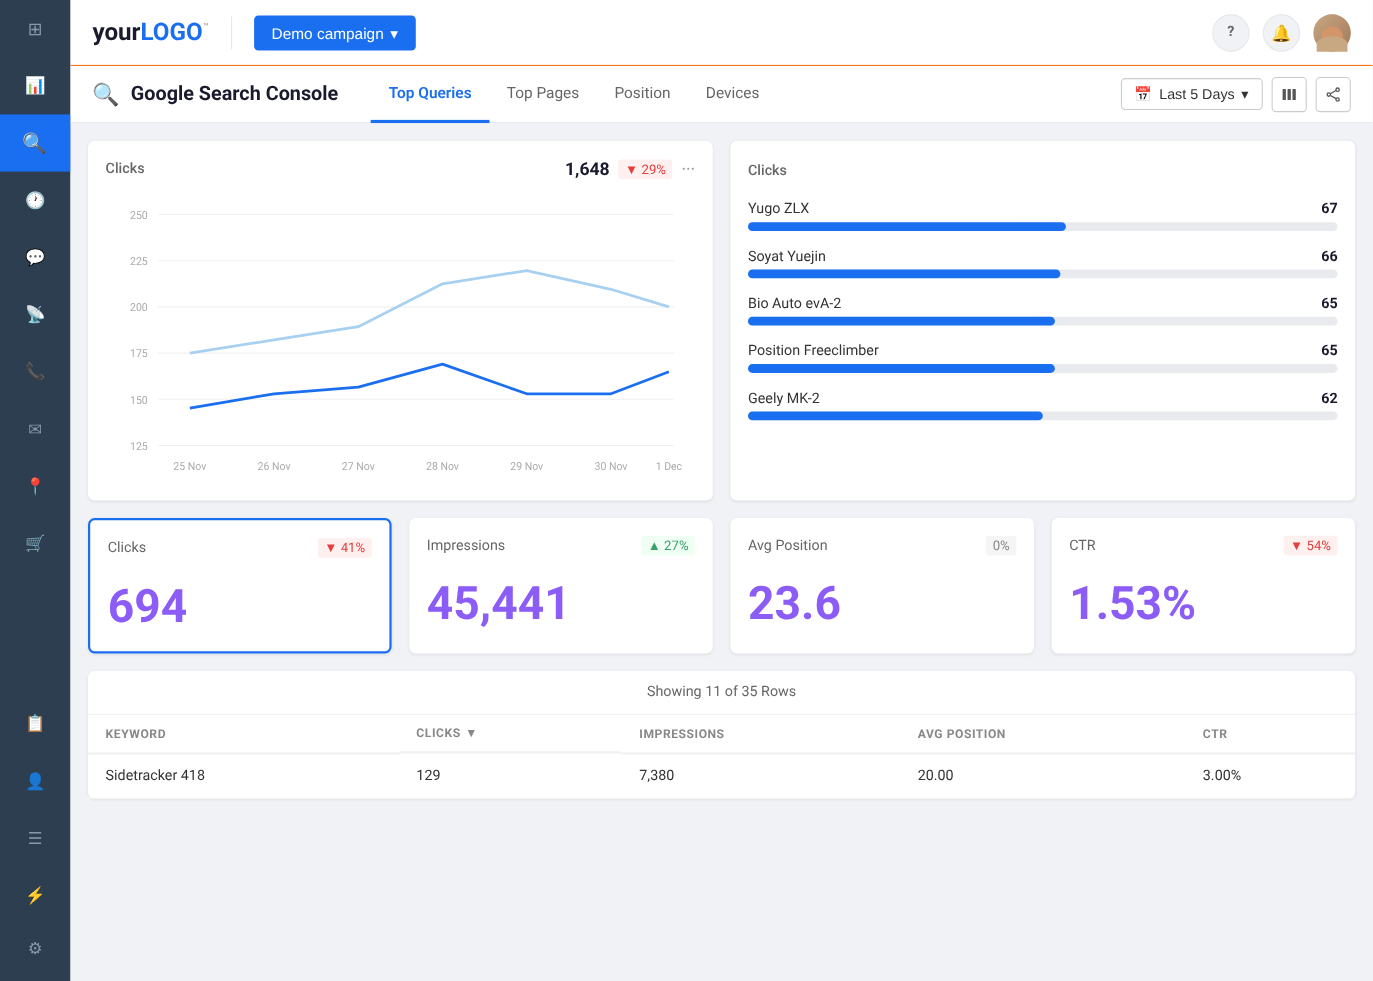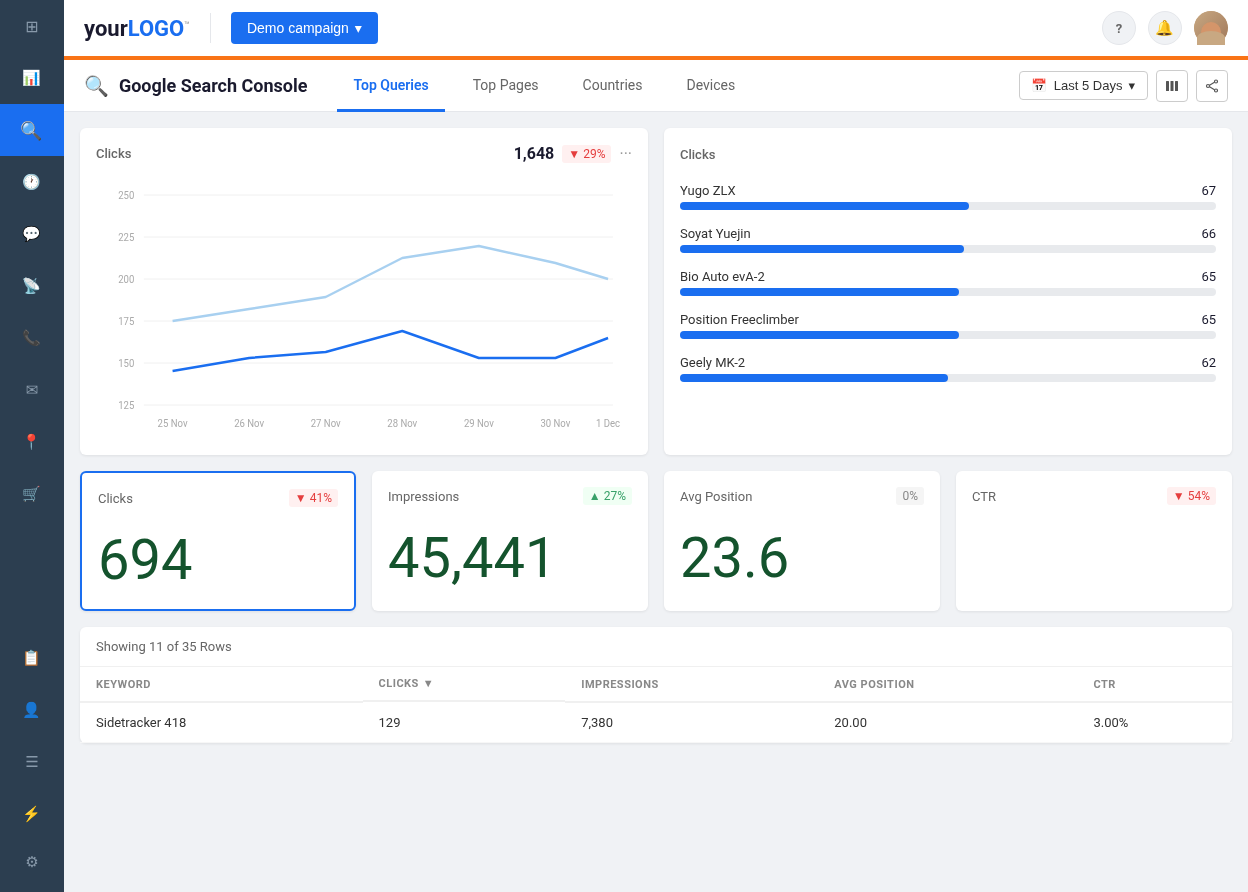--- a/index.html
+++ b/index.html
@@ -38,21 +38,21 @@
       overflow: hidden;
     }
 
     
     .topbar {
       background: #fff;
       height: 60px;
       display: flex;
       align-items: center;
       padding: 16px 20px;
-      border-bottom: 4px solid #f97316;
+      border-bottom: 1px solid #f97316;
       flex-shrink: 0;
     }
     .topbar .logo {
       font-size: 22px;
       font-weight: 700;
       color: #1a1a2e;
       margin-right: 20px;
     }
     .topbar .logo span { color: #1a6ef0; }
     .topbar .divider { width: 1px; height: 30px; background: #e5e7eb; margin-right: 20px; }
@@ -111,21 +111,21 @@
       margin-right: 10px;
     }
     .subheader .page-title {
       font-size: 18px;
       font-weight: 700;
       color: #1a1a2e;
       margin-right: 30px;
     }
     .subheader .tabs {
       display: flex;
-      gap: 12px;
+      gap: 0;
       flex: 1;
     }
     .subheader .tab {
       padding: 0 16px;
       height: 52px;
       display: flex;
       align-items: center;
       font-size: 14px;
       color: #666;
       cursor: pointer;
@@ -204,21 +204,21 @@
     .badge-neutral { background: #f5f5f5; color: #888; font-size: 12px; padding: 2px 6px; border-radius: 3px; }
     .more-btn { color: #999; cursor: pointer; font-size: 16px; margin-left: 8px; }
 
     
     .chart-svg { width: 100%; height: 260px; }
 
     
     .bar-card .bar-item { margin-bottom: 16px; }
     .bar-item-header { display: flex; justify-content: space-between; align-items: center; margin-bottom: 4px; }
     .bar-label { font-size: 13px; color: #333; }
-    .bar-count { font-size: 13px; font-weight: 400; color: #1a1a2e; }
+    .bar-count { font-size: 13px; font-weight: 700; color: #1a1a2e; }
     .bar-track { height: 8px; background: #e8eaed; border-radius: 4px; }
     .bar-fill { height: 8px; background: #1a6ef0; border-radius: 4px; }
 
     
     .metrics-row {
       display: grid;
       grid-template-columns: repeat(4, 1fr);
       gap: 16px;
       margin-bottom: 16px;
     }
@@ -226,30 +226,30 @@
       background: #fff;
       border-radius: 6px;
       padding: 16px;
       box-shadow: 0 1px 3px rgba(0,0,0,0.08);
     }
     .metric-card.selected {
       border: 2px solid #1a6ef0;
     }
     .metric-header { display: flex; justify-content: space-between; align-items: center; margin-bottom: 20px; }
     .metric-title { font-size: 13px; color: #666; }
-    .metric-value { font-size: 56px; font-weight: 400; color: #14532d; }
+    .metric-value { font-size: 42px; font-weight: 700; color: #8b5cf6; }
 
     
     .table-card {
       background: #fff;
       border-radius: 6px;
       padding: 0;
       box-shadow: 0 1px 3px rgba(0,0,0,0.08);
     }
-    .table-info { padding: 12px 16px; font-size: 13px; color: #666; border-bottom: 1px solid #f0f0f0; }
+    .table-info { padding: 12px 16px; font-size: 13px; color: #666; border-bottom: 1px solid #f0f0f0; text-align: center; }
     table { width: 100%; border-collapse: collapse; }
     thead th {
       padding: 10px 16px;
       font-size: 11px;
       font-weight: 700;
       color: #888;
       text-align: left;
       border-bottom: 2px solid #f0f0f0;
       letter-spacing: 0.5px;
     }
@@ -302,21 +302,21 @@
       </div>
     </div>
   </div>
 
   <div class="subheader">
     <div class="page-icon">🔍</div>
     <div class="page-title">Google Search Console</div>
     <div class="tabs">
       <div class="tab active">Top Queries</div>
       <div class="tab">Top Pages</div>
-      <div class="tab">Countries</div>
+      <div class="tab">Position</div>
       <div class="tab">Devices</div>
     </div>
     <div class="subheader-right">
       <button class="date-btn">
         <span>📅</span>
         <span>Last 5 Days</span>
         <span>▾</span>
       </button>
       <div class="icon-btn-sm">
         <svg width="14" height="14" viewBox="0 0 14 14">
@@ -468,20 +468,21 @@
       </div>
 
       <div class="metric-card">
         <div class="metric-header">
           <span class="metric-title">CTR</span>
           <span class="badge-down">
             <span>▼</span>
             54%
           </span>
         </div>
+        <div class="metric-value">1.53%</div>
       </div>
     </div>
 
     <div class="table-card">
       <div class="table-info">Showing 11 of 35 Rows</div>
       <table>
         <thead>
           <tr>
             <th>KEYWORD</th>
             <th class="sortable" style="display:flex; align-items:center; gap:4px;">

